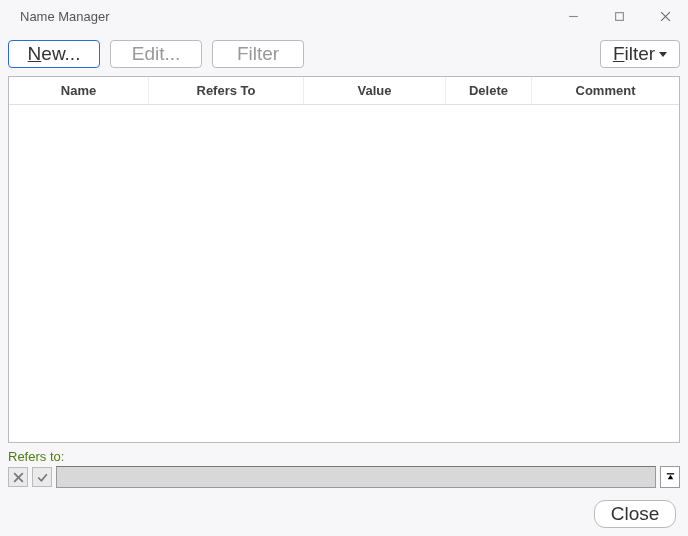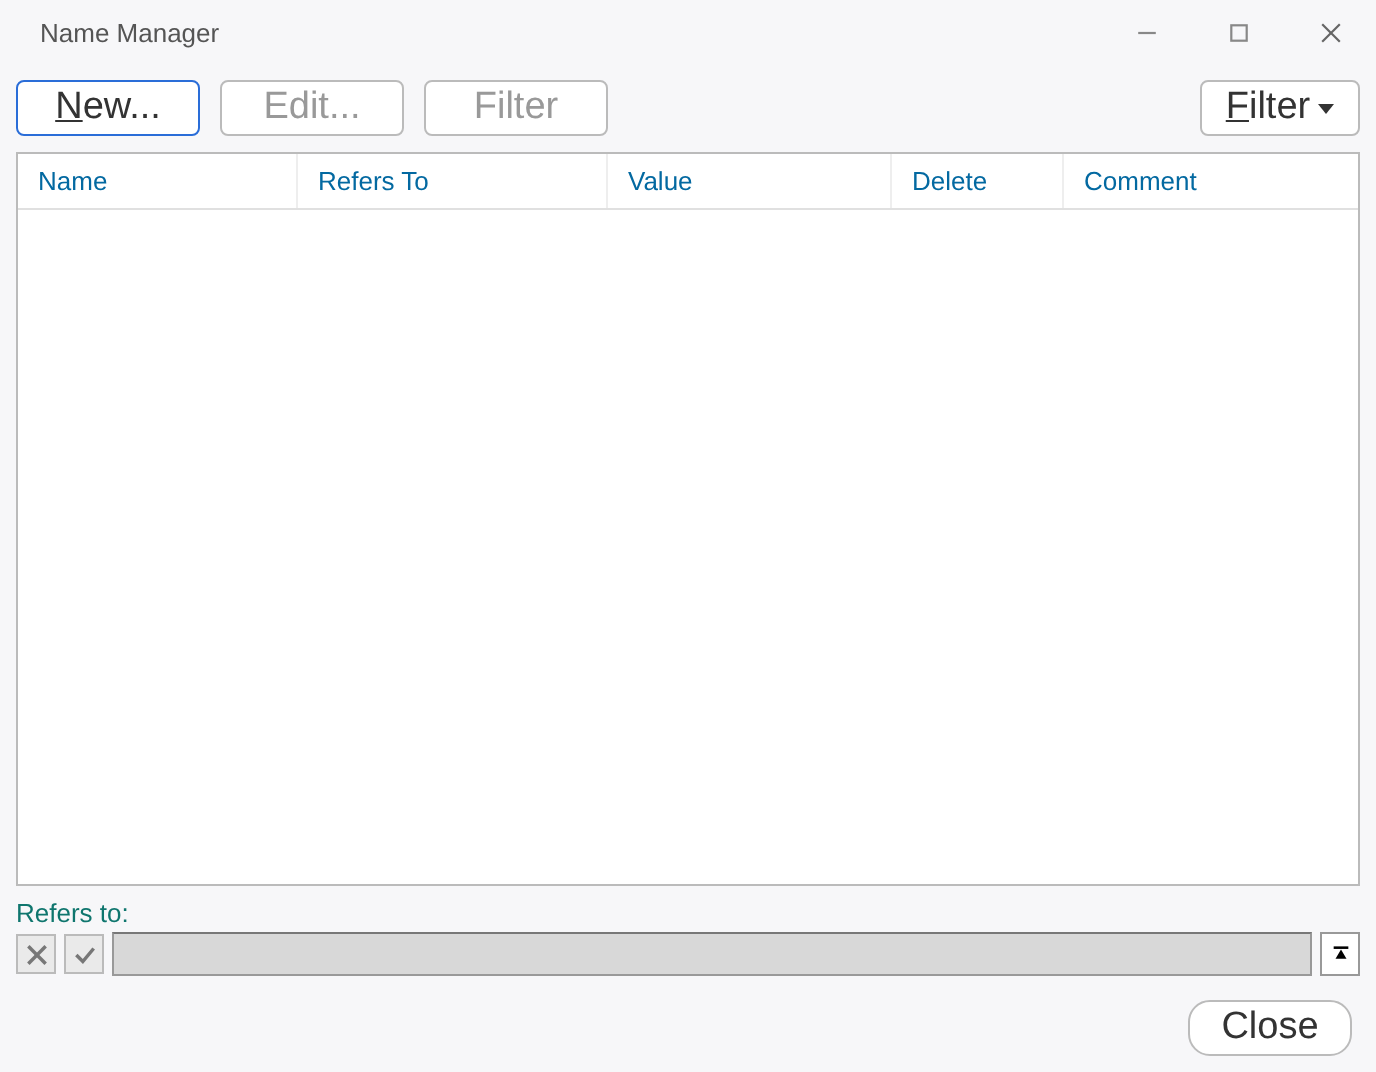--- a/index.html
+++ b/index.html
@@ -115,40 +115,40 @@
       display: flex;
       flex-direction: column;
     }
     .table-header {
       display: flex;
       height: 28px;
       background: #fff;
       border-bottom: 1px solid #e0e0e0;
     }
     .th {
-      font-weight: 400;
+      font-weight: 700;
       padding: 6px 10px;
       font-size: 13px;
       border-right: 1px solid #eee;
-      text-align: left;
-      color: #0369a1;
+      text-align: center;
+      color: #404040;
     }
     .th:last-child { border-right: none; }
     .col-name { width: 140px; }
     .col-value { width: 142px; }
     .col-refers { width: 155px; }
     .col-scope { width: 86px; }
     .col-comment { flex: 1; }
     .table-body {
       flex: 1;
       background: #fff;
     }
     .refers-label {
       margin-top: 6px;
-      color: #0f766e;
+      color: #4d7c0f;
       font-size: 13px;
     }
     .refers-row {
       display: flex;
       align-items: center;
       gap: 4px;
       margin-top: 2px;
     }
     .icon-btn {
       width: 20px;

